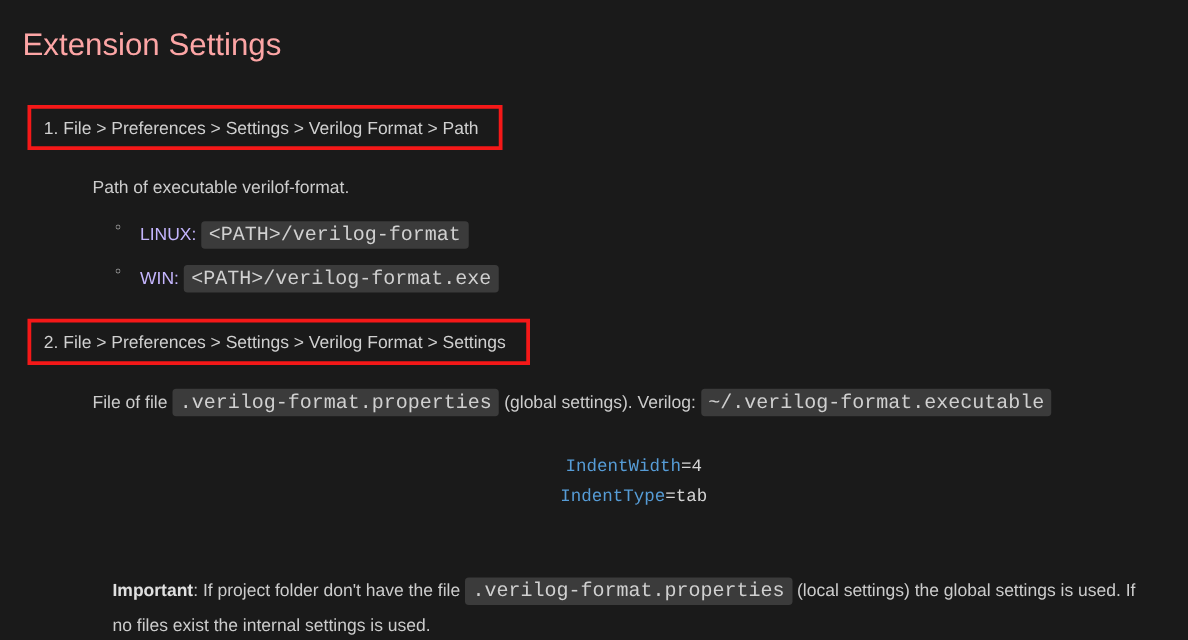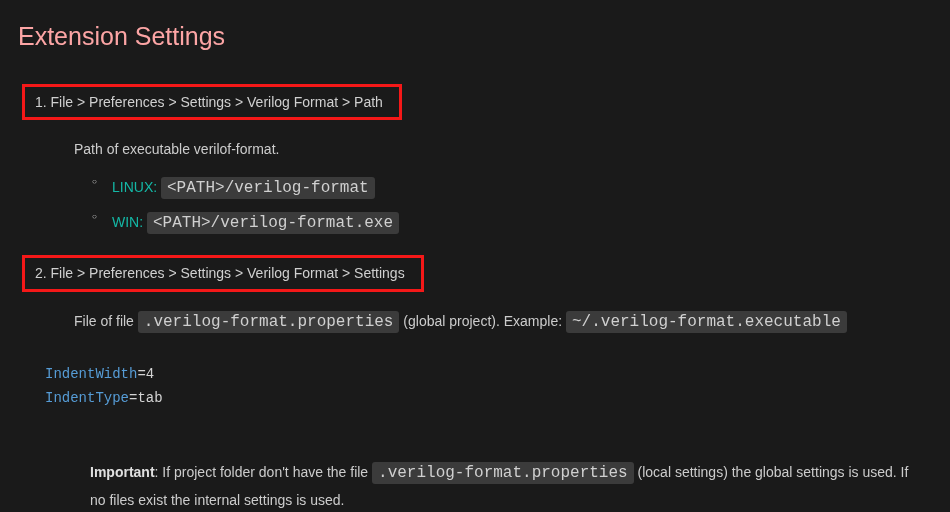--- a/index.html
+++ b/index.html
@@ -61,32 +61,33 @@
     }
     .code-chip {
       font-family: "Consolas", "Courier New", monospace;
       background-color: #3b3b3b;
       color: #d0d0d0;
       padding: 2px 6px;
       border-radius: 3px;
       font-size: 16px;
     }
     .inline-path {
-      color: #14b8a6;
+      color: #c4b5fd;
     }
     .second-step-spacing {
       margin-top: 10px;
     }
     .code-snippet {
       font-family: "Consolas", "Courier New", monospace;
       font-size: 14px;
-      margin-left: 27px;
+      margin-left: 64px;
       margin-top: 28px;
       margin-bottom: 48px;
       line-height: 1.7;
+      text-align: center;
     }
     .key {
       color: #569cd6;
     }
     .val-plain {
       color: #d4d4d4;
     }
     .important-note {
       margin-left: 72px;
       margin-right: 10px;
@@ -112,21 +113,21 @@
     </li>
     <li>
       <span class="inline-path">WIN: </span><span class="code-chip">&lt;PATH&gt;/verilog-format.exe</span>
     </li>
   </ul>
 </div>
 
 <div class="step-block second-step-spacing">
   <div class="highlighted-step">2. File &gt; Preferences &gt; Settings &gt; Verilog Format &gt; Settings</div>
   <p class="description">
-    <span>File of file </span><span class="code-chip">.verilog-format.properties</span><span> (global project). Example: </span><span class="code-chip">~/.verilog-format.executable</span>
+    <span>File of file </span><span class="code-chip">.verilog-format.properties</span><span> (global settings). Verilog: </span><span class="code-chip">~/.verilog-format.executable</span>
   </p>
 </div>
 
 <div class="code-snippet">
   <div><span class="key">IndentWidth</span><span class="val-plain">=4</span></div>
   <div><span class="key">IndentType</span><span class="val-plain">=tab</span></div>
 </div>
 
 <p class="important-note">
   <strong>Important</strong><span>: If project folder don't have the file </span><span class="code-chip">.verilog-format.properties</span><span> (local settings) the global settings is used. If no files exist the internal settings is used.</span>

